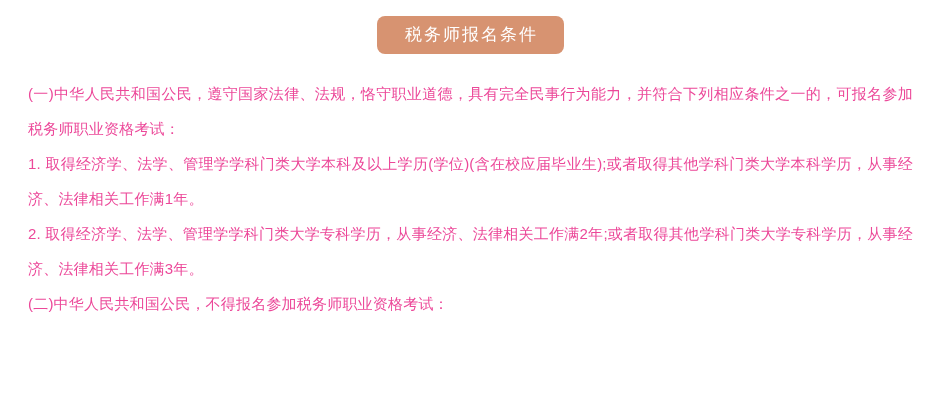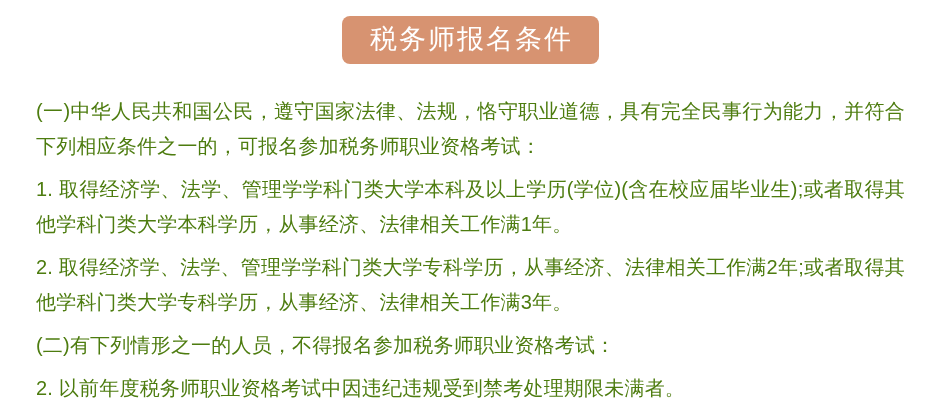--- a/index.html
+++ b/index.html
@@ -21,51 +21,50 @@
   }
   .title-wrap {
     display: flex;
     justify-content: center;
     align-items: flex-start;
     padding-top: 16px;
   }
   .title-badge {
     background: #d79371;
     color: #ffffff;
-    font-size: 27px;
+    font-size: 17px;
     letter-spacing: 2px;
     border-radius: 8px;
     padding: 10px 26px 11px 28px;
     line-height: 1;
     white-space: nowrap;
     font-weight: normal;
   }
   .body-text {
     padding: 22px 28px 0 28px;
     box-sizing: border-box;
   }
   .para {
-    color: #4d7c0f;
-    font-size: 20px;
+    color: #ec4899;
+    font-size: 15px;
     line-height: 35px;
-    margin: 8px;
+    margin: 0;
     text-align: justify;
     letter-spacing: 0.2px;
   }
 </style>
 </head>
 <body>
 
 <div class="page">
 
   <div class="title-wrap">
     <div class="title-badge">税务师报名条件</div>
   </div>
 
   <div class="body-text">
     <p class="para">(一)中华人民共和国公民，遵守国家法律、法规，恪守职业道德，具有完全民事行为能力，并符合下列相应条件之一的，可报名参加税务师职业资格考试：</p>
     <p class="para">1. 取得经济学、法学、管理学学科门类大学本科及以上学历(学位)(含在校应届毕业生);或者取得其他学科门类大学本科学历，从事经济、法律相关工作满1年。</p>
     <p class="para">2. 取得经济学、法学、管理学学科门类大学专科学历，从事经济、法律相关工作满2年;或者取得其他学科门类大学专科学历，从事经济、法律相关工作满3年。</p>
-    <p class="para">(二)有下列情形之一的人员，不得报名参加税务师职业资格考试：</p>
-    <p class="para">2. 以前年度税务师职业资格考试中因违纪违规受到禁考处理期限未满者。</p>
+    <p class="para">(二)中华人民共和国公民，不得报名参加税务师职业资格考试：</p>
   </div>
 
 </div>
 
 </body></html>

